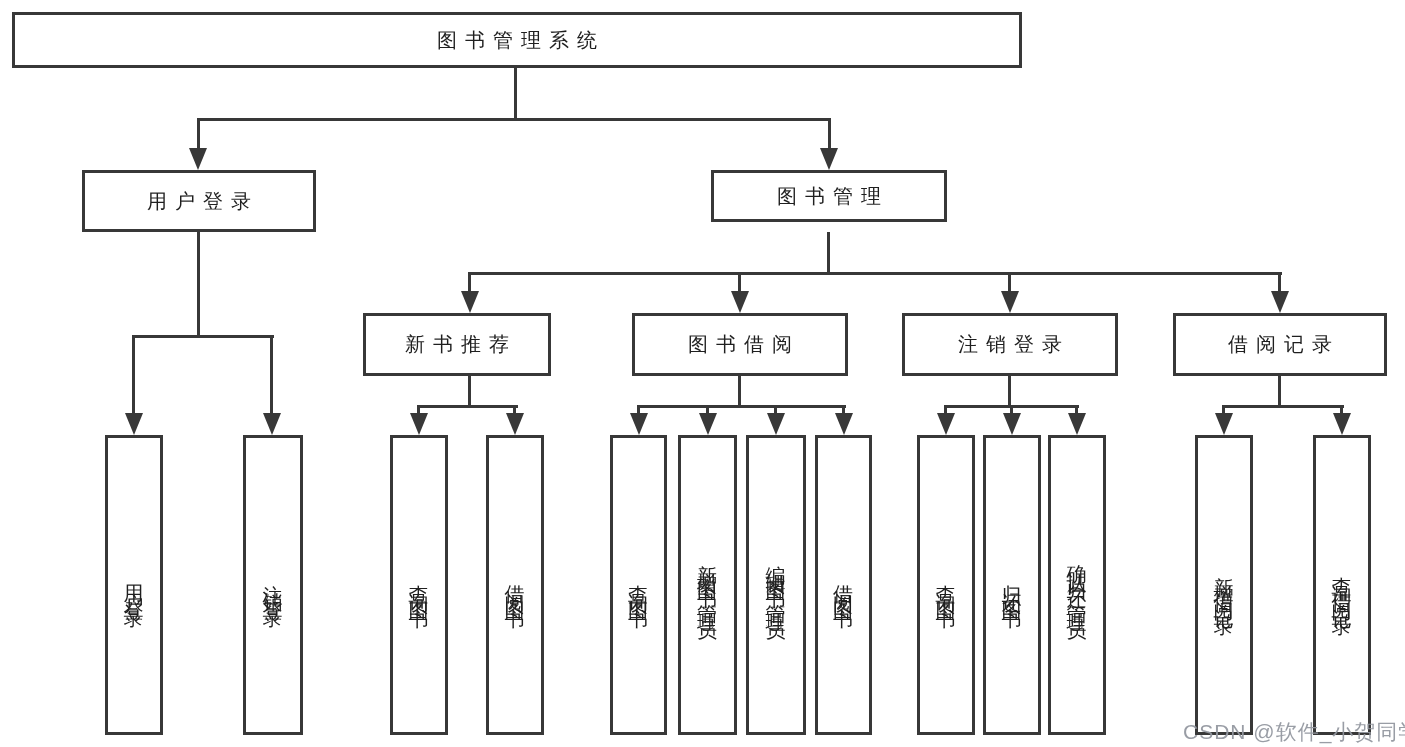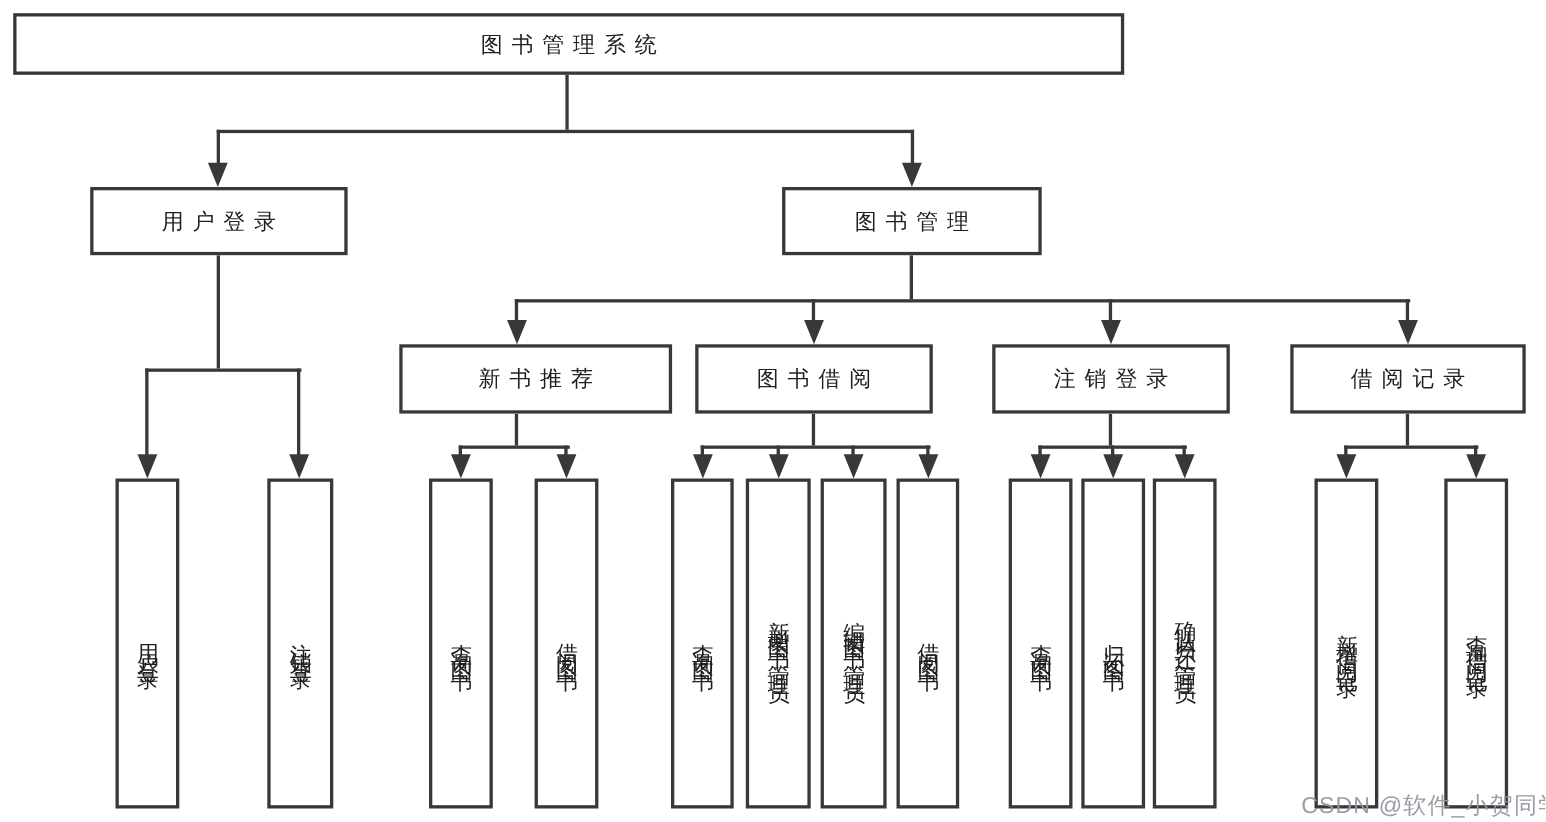--- a/index.html
+++ b/index.html
@@ -68,25 +68,25 @@
 
 <div id="canvas">
 
   <div class="node" style="left:12px;top:12px;width:1010px;height:56px">
     <span class="lbl lbl-h">图书管理系统</span>
   </div>
 
   <div class="node" style="left:82px;top:170px;width:234px;height:62px">
     <span class="lbl lbl-h">用户登录</span>
   </div>
-  <div class="node" style="left:711px;top:170px;width:236px;height:62px">
+  <div class="node" style="left:711px;top:170px;width:236px;height:52px">
     <span class="lbl lbl-h">图书管理</span>
   </div>
 
-  <div class="node" style="left:363px;top:313px;width:248px;height:63px">
+  <div class="node" style="left:363px;top:313px;width:188px;height:63px">
     <span class="lbl lbl-h">新书推荐</span>
   </div>
   <div class="node" style="left:632px;top:313px;width:216px;height:63px">
     <span class="lbl lbl-h">图书借阅</span>
   </div>
   <div class="node" style="left:902px;top:313px;width:216px;height:63px">
     <span class="lbl lbl-h">注销登录</span>
   </div>
   <div class="node" style="left:1173px;top:313px;width:214px;height:63px">
     <span class="lbl lbl-h">借阅记录</span>

